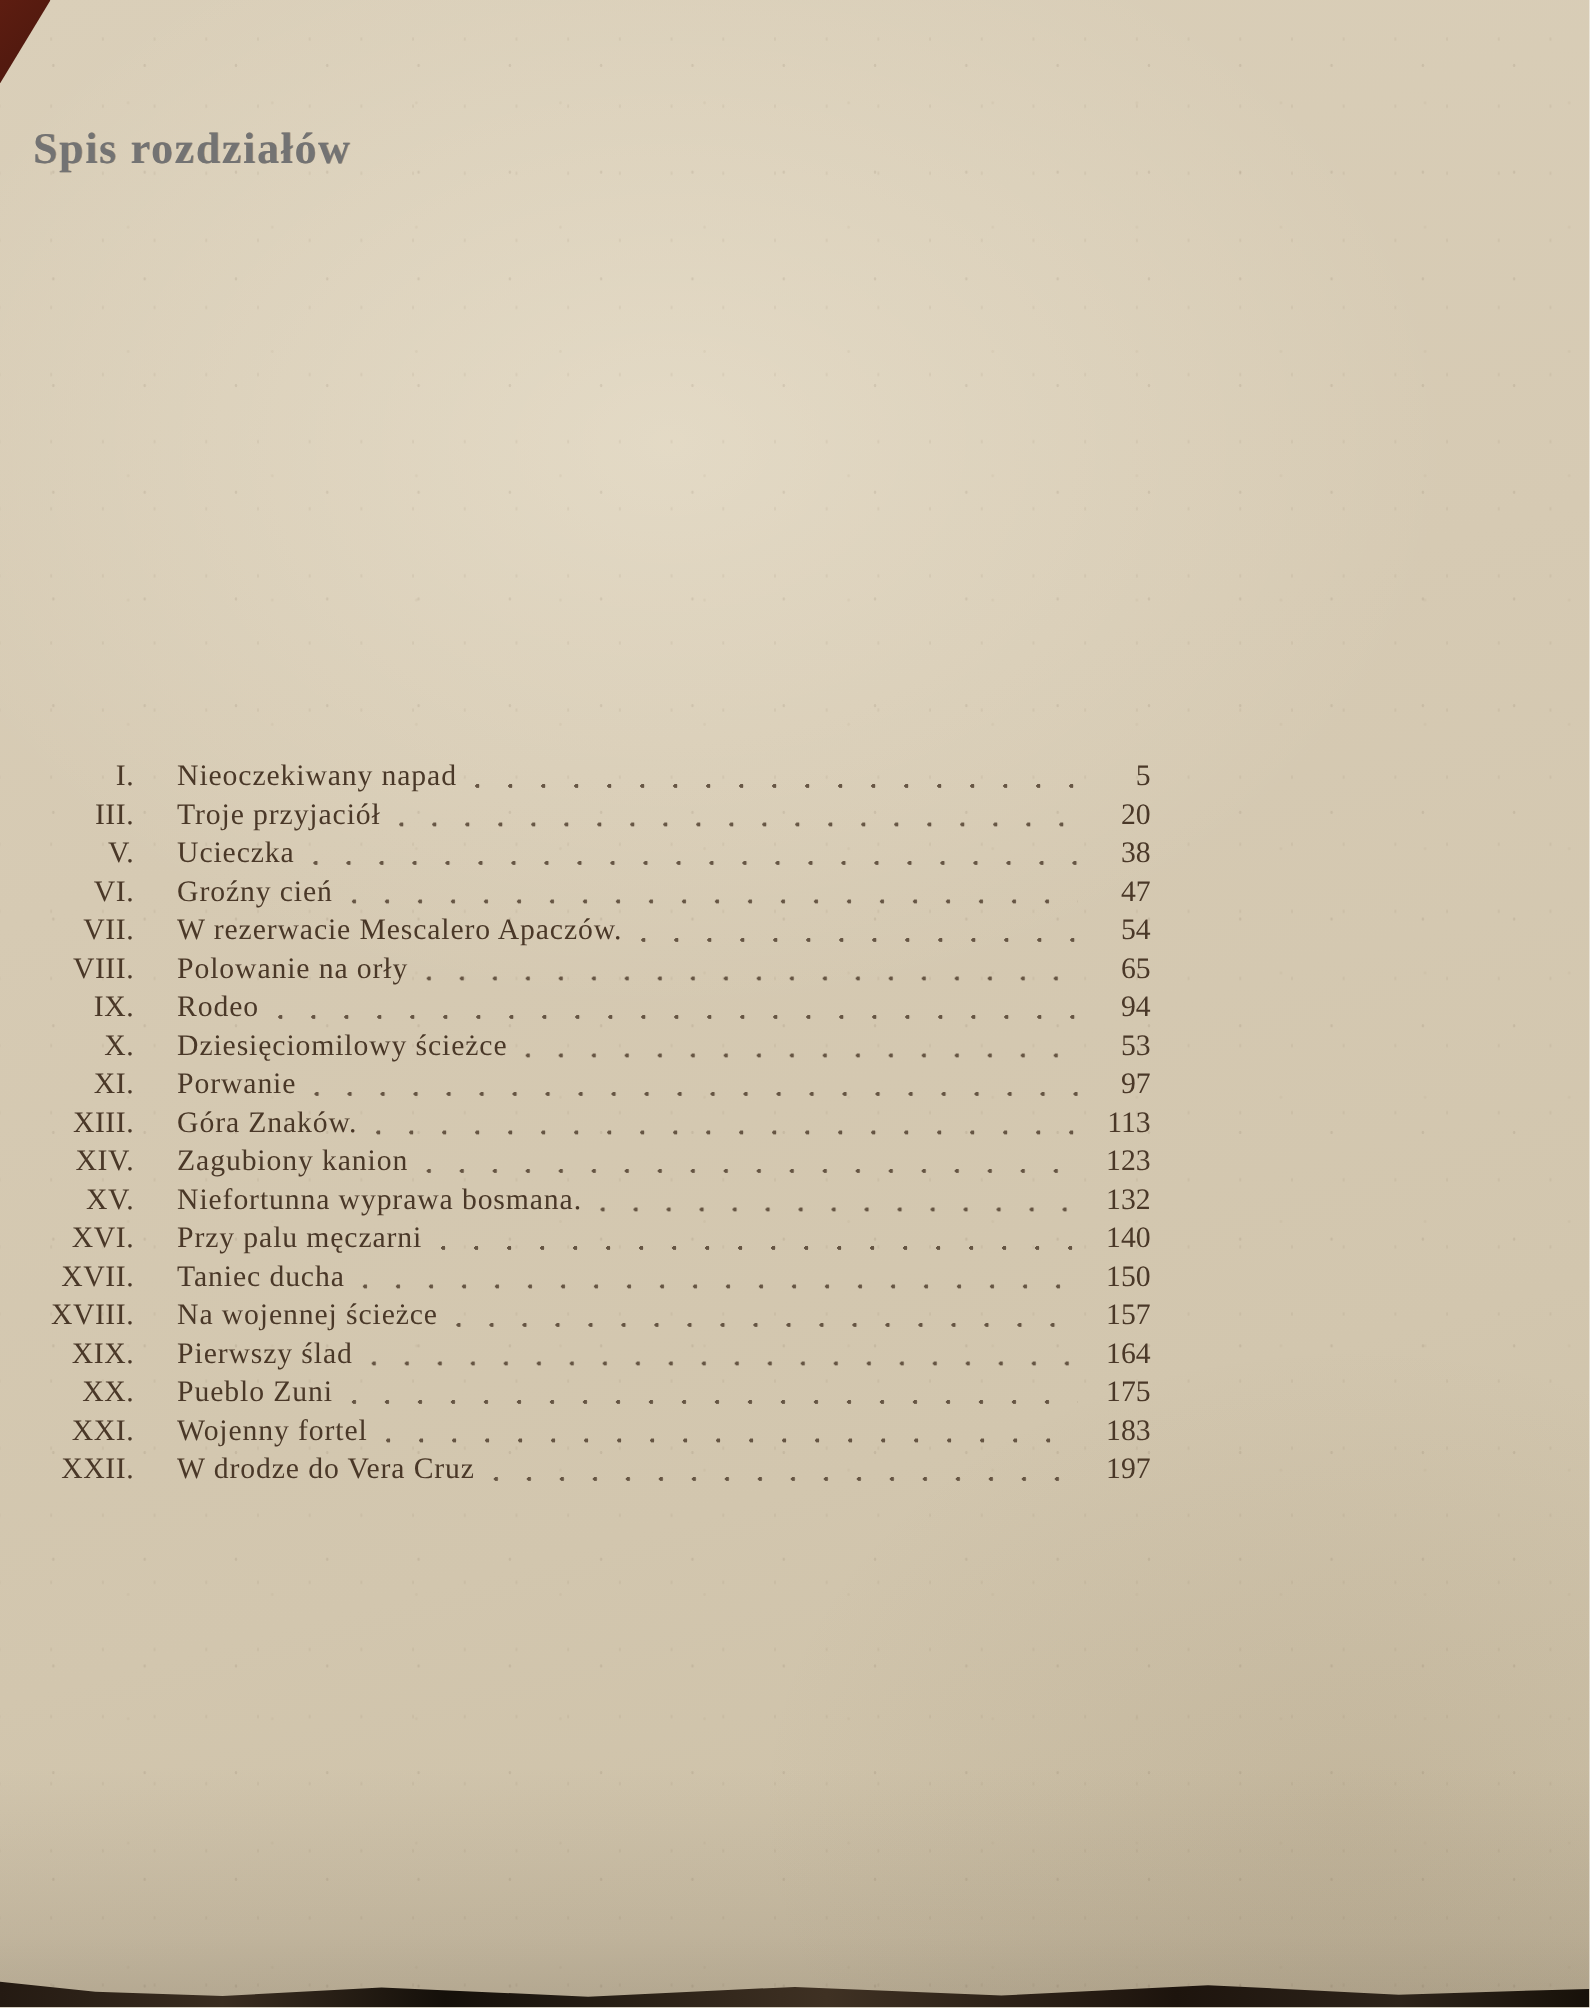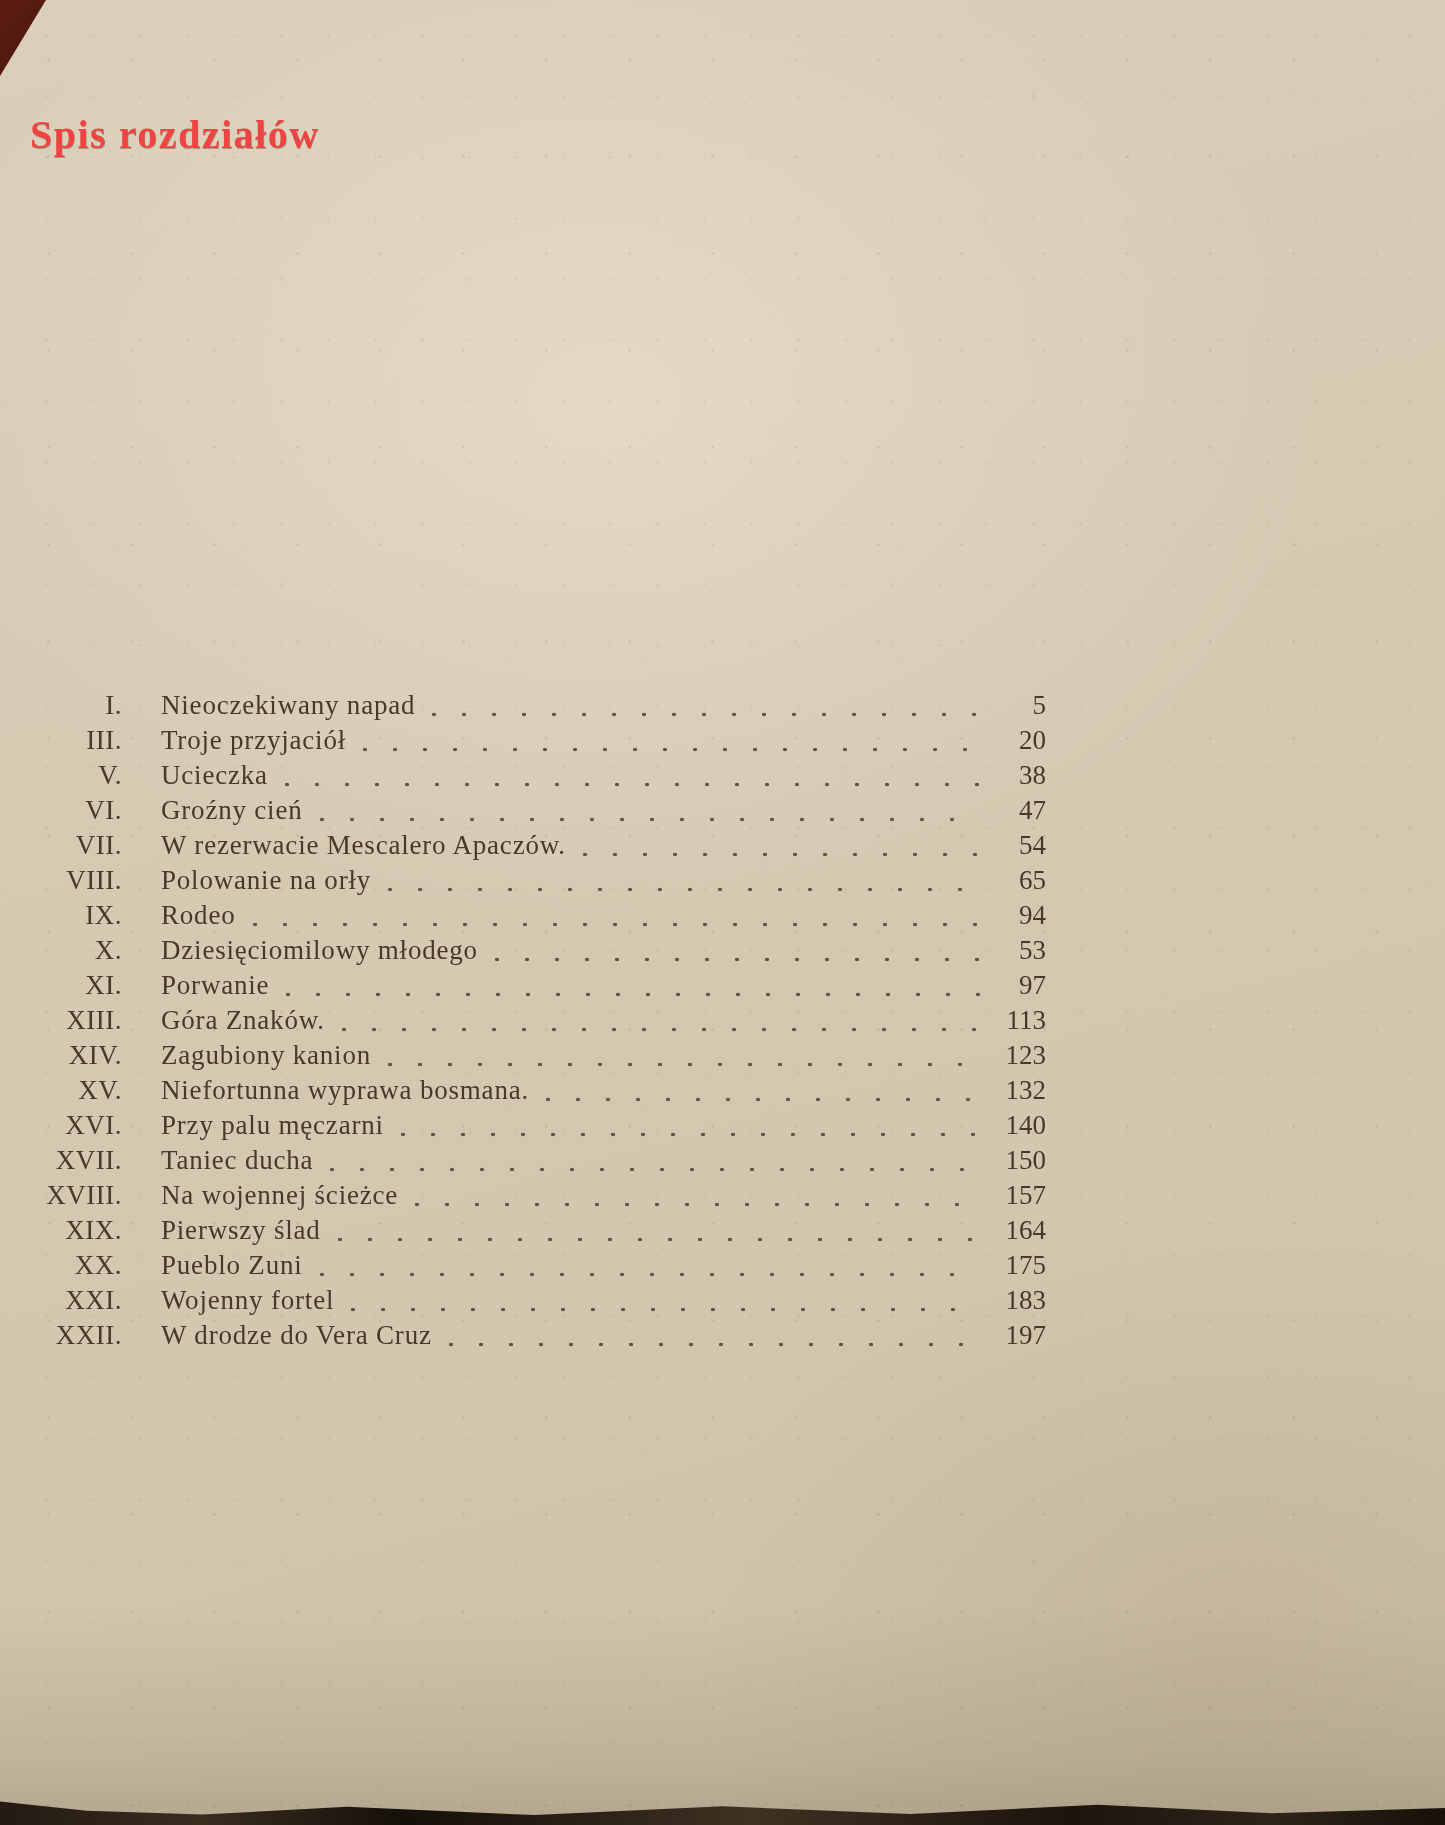--- a/index.html
+++ b/index.html
@@ -42,21 +42,21 @@
       #241a12 0%, #3a2d20 14%, #15100a 28%, #3f3123 52%, #1d140d 74%, #2e241a 88%, #171109 100%);
     clip-path: polygon(0 10%, 6% 45%, 14% 60%, 24% 30%, 37% 62%, 50% 28%, 63% 58%, 76% 22%, 88% 55%, 100% 35%, 100% 100%, 0 100%);
   }
   .page-title {
     position: absolute;
     left: 30px;
     top: 84px;
     font-size: 40px;
     font-weight: 700;
     letter-spacing: 1.5px;
-    color: #ef4444;
+    color: #737373;
     text-shadow: 0.6px 0.6px 0.6px rgba(65,42,27,0.35);
   }
   .toc {
     position: absolute;
     left: 36px;
     top: 690px;
     width: 1010px;
     font-size: 27px;
     color: #4a3828;
   }
@@ -147,21 +147,21 @@
 
   <div class="toc-row">
     <span class="numeral">IX.</span>
     <span class="chapter">Rodeo</span>
     <span class="leader"></span>
     <span class="pageno">94</span>
   </div>
 
   <div class="toc-row">
     <span class="numeral">X.</span>
-    <span class="chapter">Dziesięciomilowy młodego</span>
+    <span class="chapter">Dziesięciomilowy ścieżce</span>
     <span class="leader"></span>
     <span class="pageno">53</span>
   </div>
 
   <div class="toc-row">
     <span class="numeral">XI.</span>
     <span class="chapter">Porwanie</span>
     <span class="leader"></span>
     <span class="pageno">97</span>
   </div>

